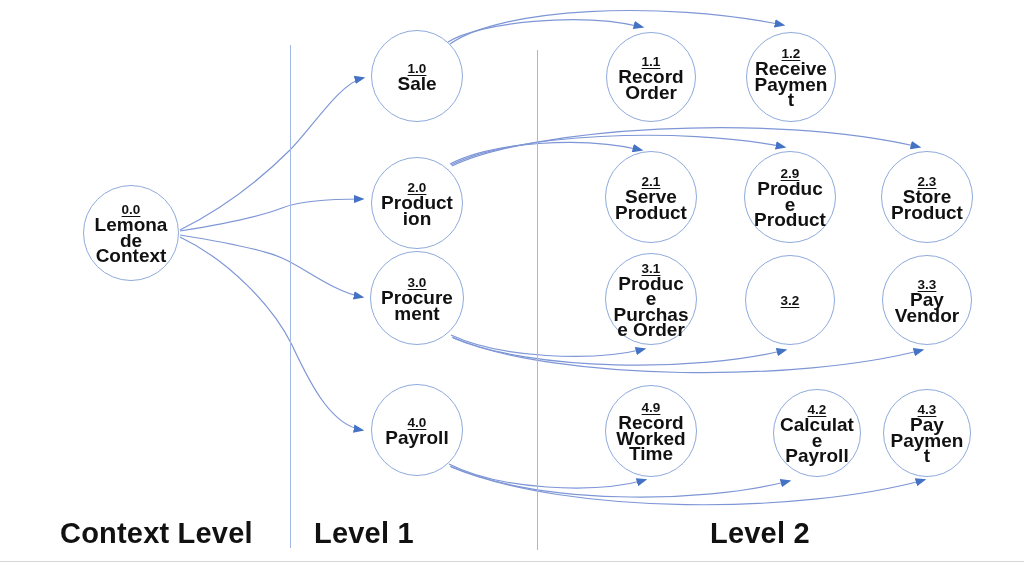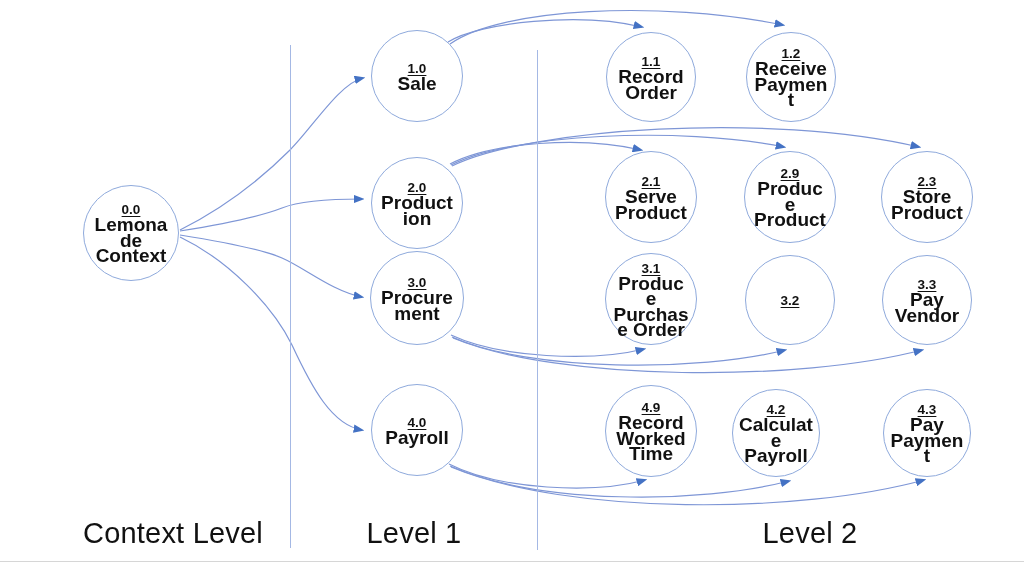--- a/index.html
+++ b/index.html
@@ -18,22 +18,22 @@
   }
   .node .num{
     font-size:13.5px;font-weight:700;line-height:15px;
     text-decoration:underline;text-underline-offset:2px;
   }
   .node .nm{
     font-size:19px;font-weight:700;line-height:15.5px;max-width:76px;
     overflow-wrap:anywhere;
   }
   .lvl{
-    position:absolute;top:517px;font-size:29px;font-weight:400;
-    text-align:center;letter-spacing:0.2px;white-space:nowrap;
+    position:absolute;top:517px;font-size:29px;font-weight:700;
+    letter-spacing:0.2px;white-space:nowrap;
   }
 </style>
 </head>
 <body>
 
 <div class="canvas">
 
   <svg class="wires" width="1024" height="570" viewBox="0 0 1024 570" fill="none">
     <defs>
       <marker id="arw" markerWidth="9" markerHeight="7" refX="7" refY="3.5" orient="auto">
@@ -125,21 +125,21 @@
   <div class="node" style="left:882px;top:255px;width:90px;height:90px">
     <span class="num">3.3</span>
     <span class="nm">Pay Vendor</span>
   </div>
 
   <div class="node" style="left:605px;top:385px;width:92px;height:92px">
     <span class="num">4.9</span>
     <span class="nm">Record Worked Time</span>
   </div>
 
-  <div class="node" style="left:732px;top:389px;width:88px;height:88px">
+  <div class="node" style="left:773px;top:389px;width:88px;height:88px">
     <span class="num">4.2</span>
     <span class="nm">Calculate Payroll</span>
   </div>
 
   <div class="node" style="left:883px;top:389px;width:88px;height:88px">
     <span class="num">4.3</span>
     <span class="nm">Pay Payment</span>
   </div>
 
   <div class="lvl" style="left:60px;width:226px">Context Level</div>

